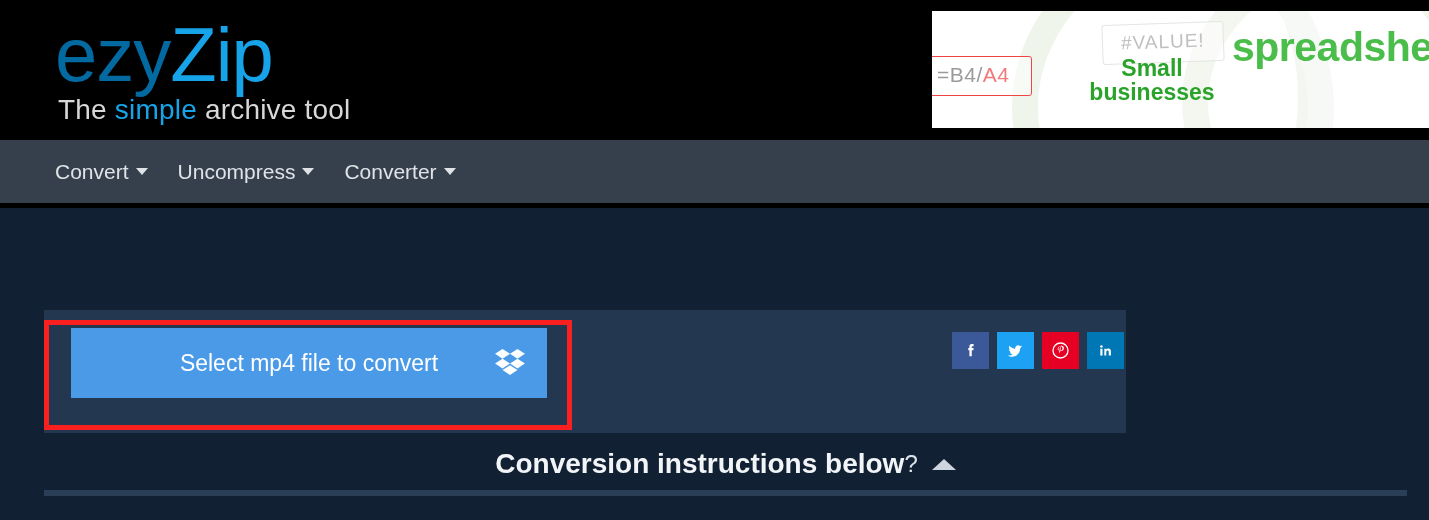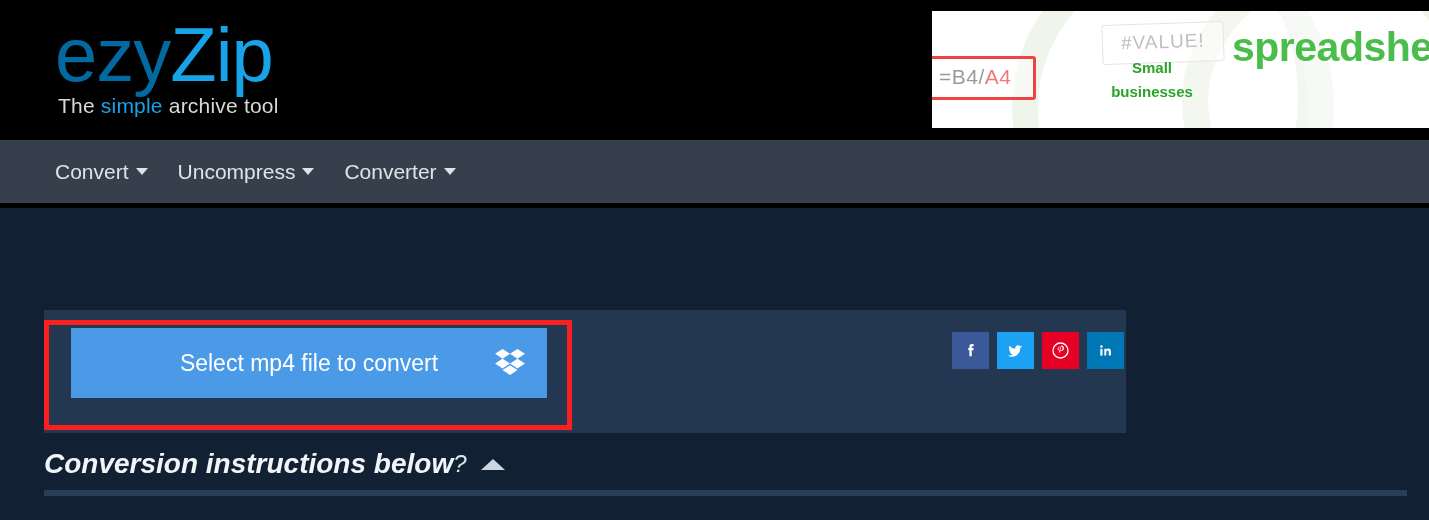--- a/index.html
+++ b/index.html
@@ -34,21 +34,21 @@
     letter-spacing: -1px;
     font-weight: 400;
     white-space: nowrap;
   }
   .logo-ezy { color: #0369a1; }
   .logo-zip { color: #17a3e8; }
   .logo-tagline {
     position: relative;
     margin-top: -2px;
     margin-left: 3px;
-    font-size: 21px;
+    font-size: 28px;
     color: #d8d8d8;
     letter-spacing: 0.2px;
     white-space: nowrap;
   }
   .logo-tagline .simple {
     color: #17a3e8;
     position: relative;
   }
   .tagline-swoosh {
     position: absolute;
@@ -78,21 +78,21 @@
   .ad-swirl.s1 { left: -300px; top: -200px; width: 640px; height: 520px; }
   .ad-swirl.s2 { left: -150px; top: -130px; width: 500px; height: 400px; border-color:#f7f9f5; }
   .ad-swirl.s3 { left: 80px;  top: -100px; width: 420px; height: 340px; border-color:#eef4ea; }
   .ad-swirl.s4 { left: 250px; top: -70px;  width: 330px; height: 270px; border-color:#f2f7ef; }
 
   .ad-formula {
     position: absolute;
     left: -16px;
     top: 45px;
     padding: 6px 22px 8px 20px;
-    border: 3px solid #ef4444;
+    border: 1px solid #ef4444;
     border-radius: 3px;
     background: rgba(255,255,255,0.5);
     font-size: 21px;
     letter-spacing: 0.5px;
     color: #9a9a9a;
     white-space: nowrap;
   }
   .ad-formula .err { color: #f27a7a; }
 
   .ad-value {
@@ -111,21 +111,21 @@
   }
 
   .ad-small-biz {
     position: absolute;
     left: 155px;
     top: 45px;
     width: 130px;
     text-align: center;
     color: #2aa32a;
     font-weight: bold;
-    font-size: 15px;
+    font-size: 23px;
     line-height: 24px;
   }
   .ad-headline {
     position: absolute;
     left: 300px;
     top: 12px;
     color: #4bbd4b;
     font-weight: bold;
     font-size: 41px;
     line-height: 48px;
@@ -259,22 +259,21 @@
   
   .instructions {
     position: absolute;
     left: 44px;
     top: 240px;
     width: 1363px;
   }
   .instructions-row {
     display: flex;
     align-items: flex-end;
-    justify-content: flex-start;
-    font-style: italic;
+    justify-content: center;
   }
   .instructions-title {
     color: #f2f5f8;
     font-size: 28px;
     font-weight: bold;
     white-space: nowrap;
   }
   .instructions-ctrl {
     display: flex;
     align-items: center;

